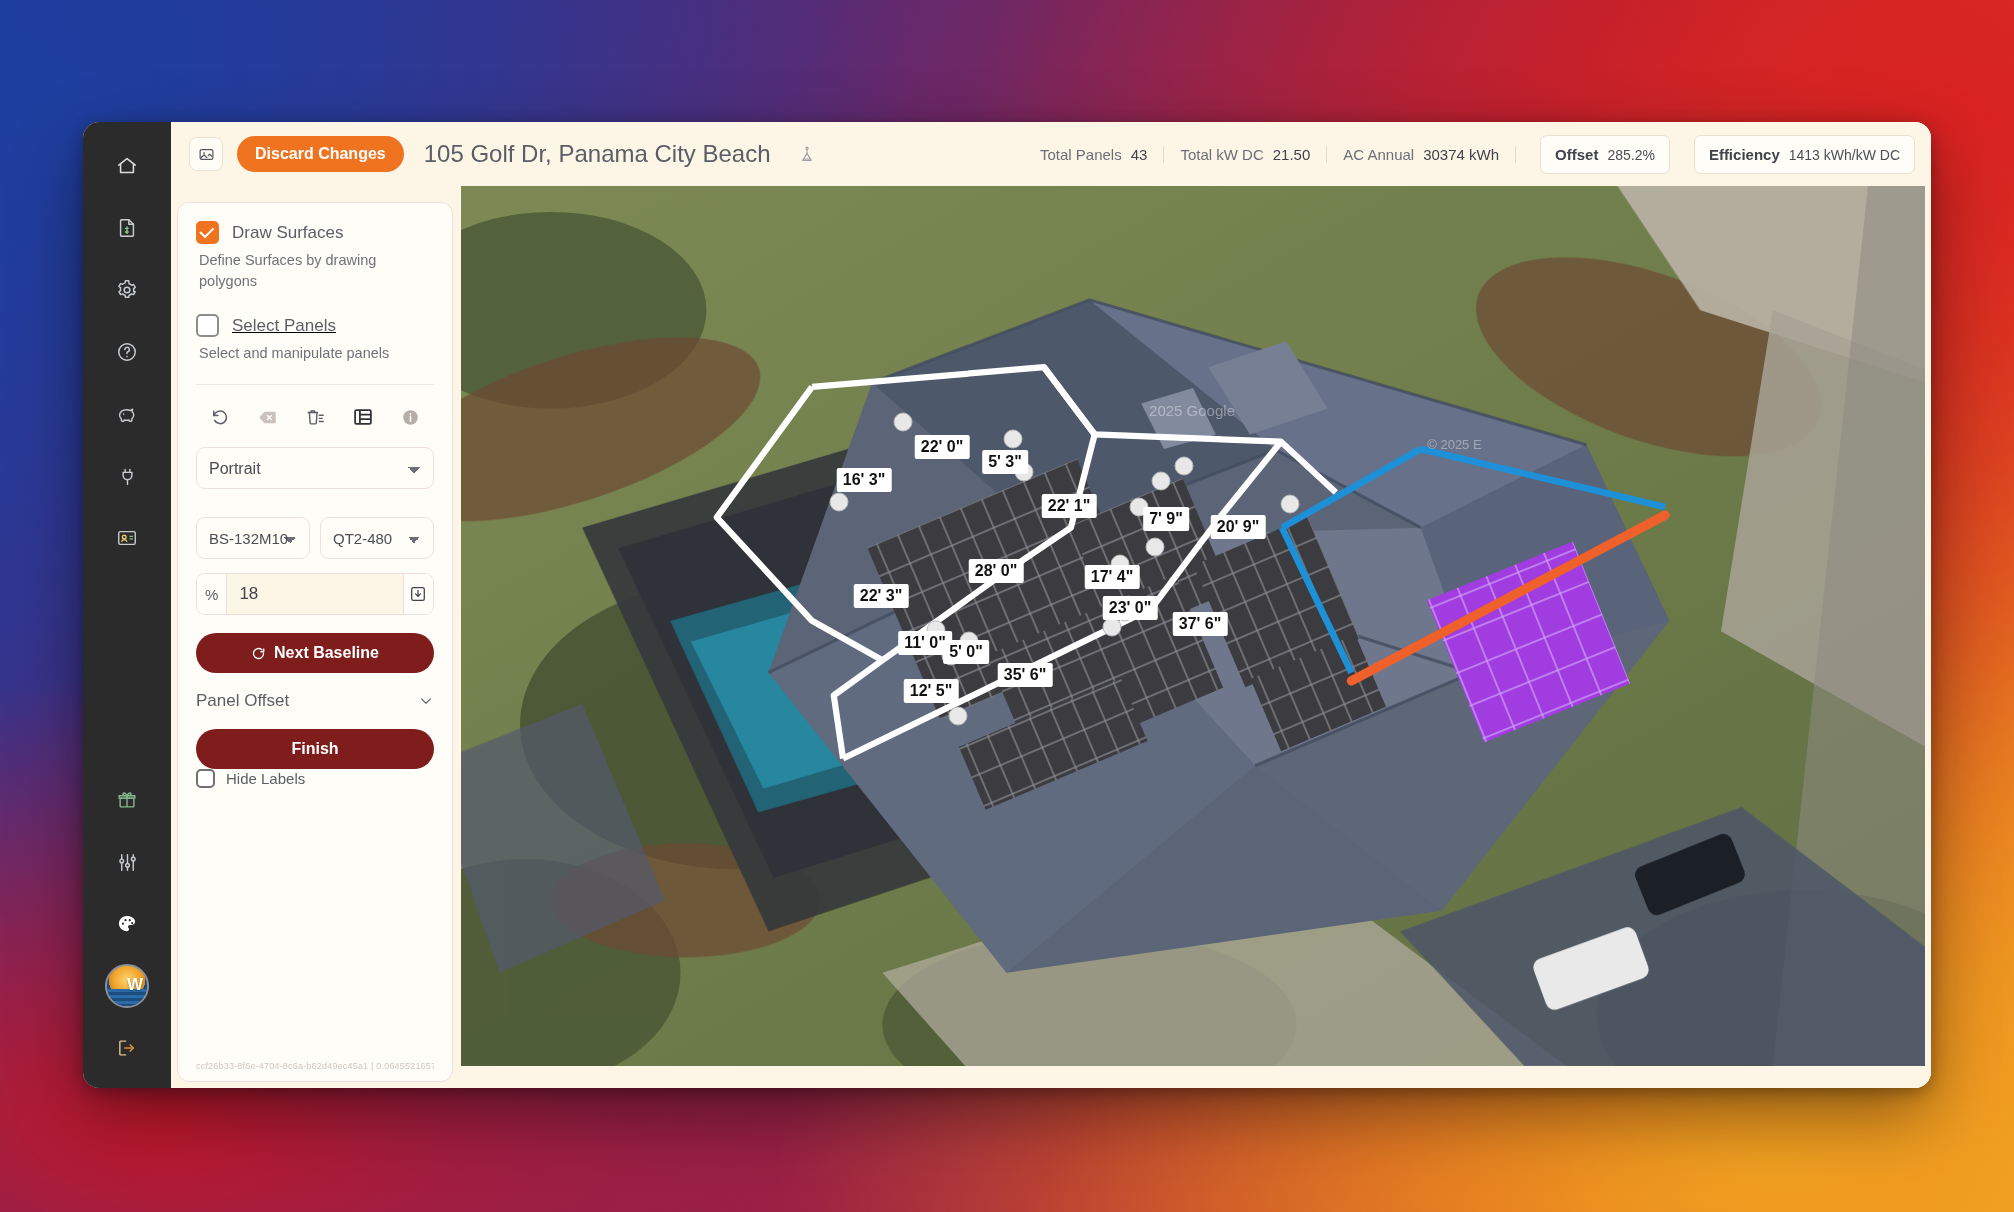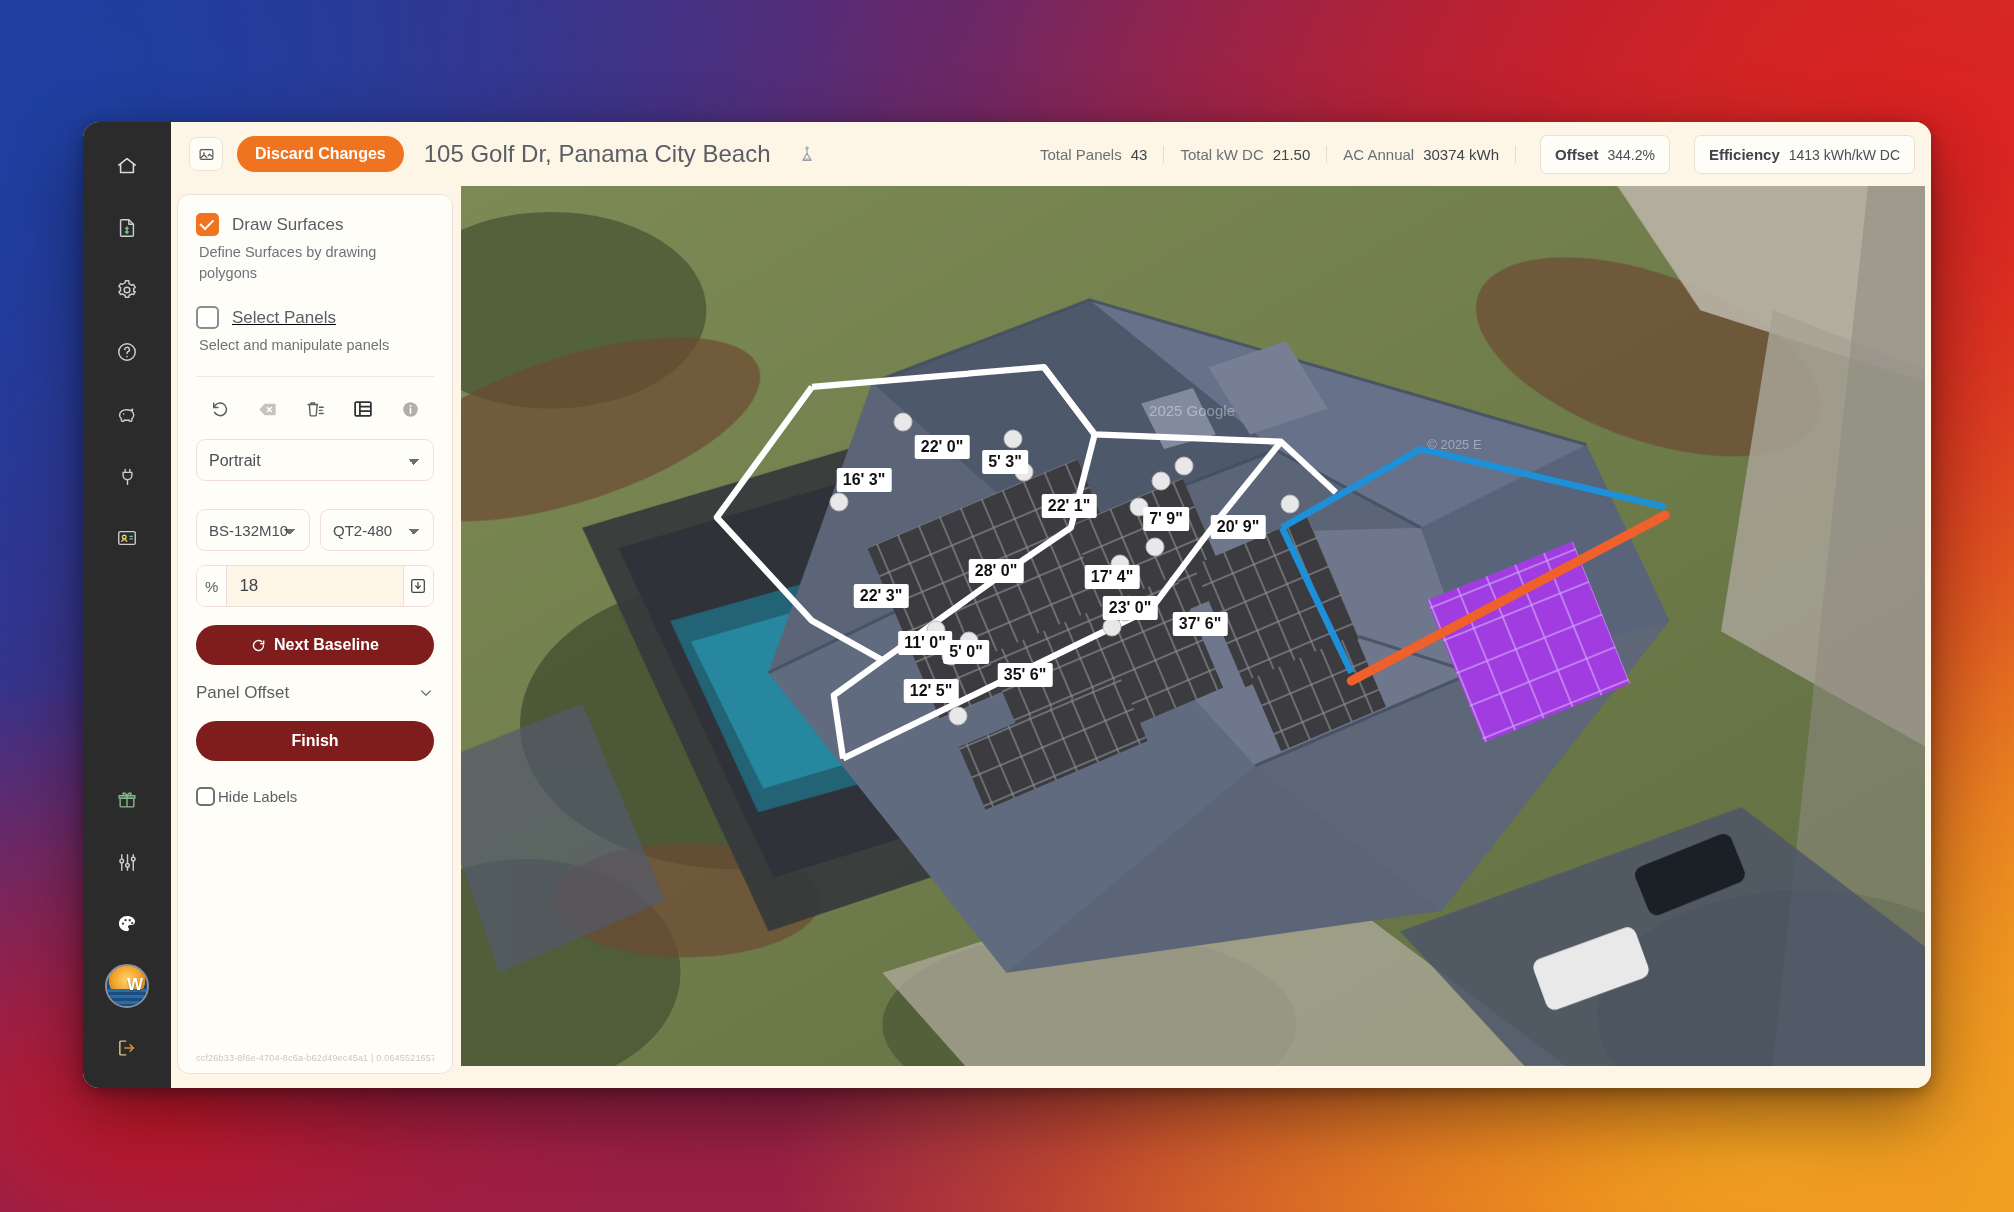--- a/index.html
+++ b/index.html
@@ -136,21 +136,21 @@
     white-space: nowrap;
   }
   .stat-box .lbl { font-size: 15px; color: #3f444a; font-weight: 600; }
   .stat-box .val { font-size: 14px; color: #4a4f56; }
 
   
   #body { flex: 1 1 auto; display: flex; min-height: 0; position: relative; background:#fdf6e7; }
 
   #tool-panel {
     position: absolute;
-    left: 6px; top: 8px;
+    left: 6px; top: 16px;
     width: 276px;
     height: 880px;
     background: #fffdf8;
     border: 1px solid #f0dfdf;
     border-radius: 12px;
     padding: 18px 18px 10px 18px;
     display: flex;
     flex-direction: column;
     z-index: 5;
   }
@@ -234,21 +234,21 @@
     font-size: 16px; font-weight: 600; cursor: pointer;
     display:flex; align-items:center; justify-content:center; gap: 8px;
     font-family: "Liberation Sans", sans-serif;
   }
   .panel-offset-row {
     display:flex; align-items:center; justify-content: space-between;
     margin-top: 18px; cursor: pointer;
   }
   .panel-offset-row span { font-size: 17px; color: #5a5f66; }
 
-  .hide-row { display:flex; align-items:center; gap: 3px; margin-top: 26px; }
+  .hide-row { display:flex; align-items:center; gap: 11px; }
   .hide-row .chk { width: 19px; height: 19px; flex:0 0 19px; border-width: 2px; border-color:#707070; }
   .hide-row .lbl { font-size: 15px; color: #5a5f66; }
 
   .panel-spacer { flex: 1 1 auto; }
   #uuid {
     font-size: 9px;
     color: #cfc6bb;
     letter-spacing: .2px;
     white-space: nowrap;
     overflow: hidden;
@@ -440,21 +440,21 @@
             <span class="lbl">Total kW DC</span>
             <span class="val">21.50</span>
           </div>
           <div class="stat">
             <span class="lbl">AC Annual</span>
             <span class="val">30374 kWh</span>
           </div>
 
           <div class="stat-box">
             <span class="lbl">Offset</span>
-            <span class="val">344.2%</span>
+            <span class="val">285.2%</span>
           </div>
           <div class="stat-box">
             <span class="lbl">Efficiency</span>
             <span class="val">1413 kWh/kW DC</span>
           </div>
         </div>
       </div>
 
       <div id="body">
 

